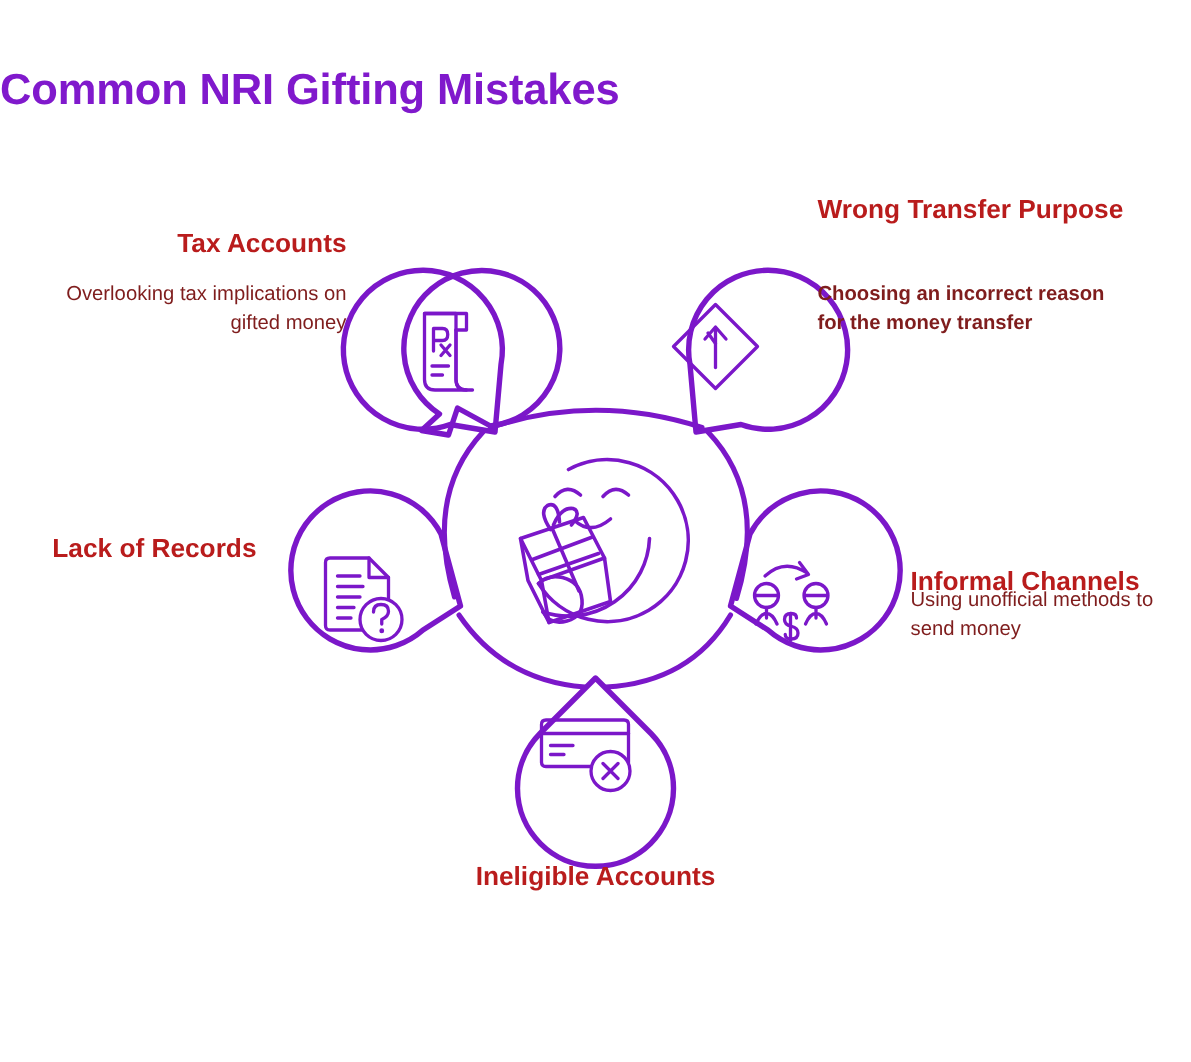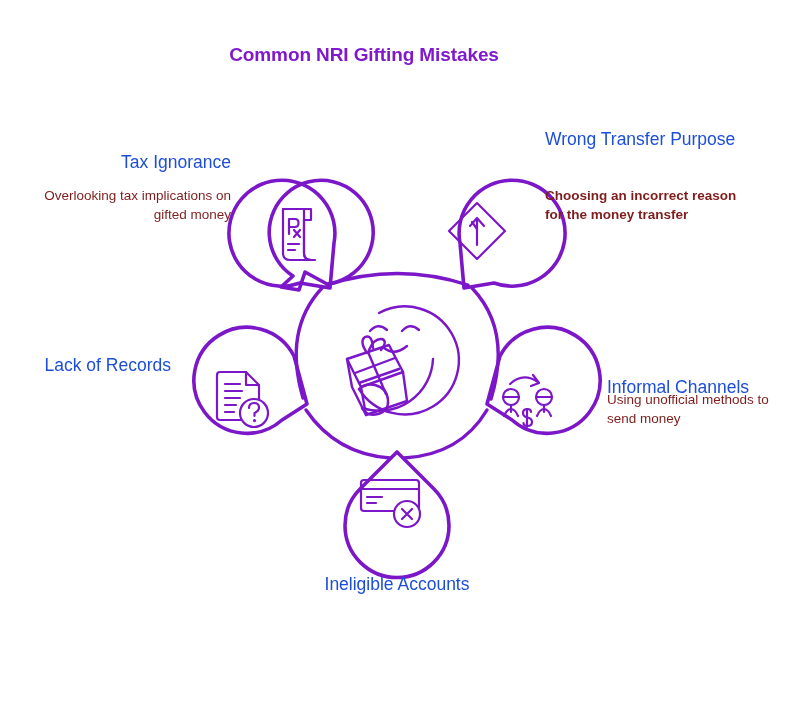--- a/index.html
+++ b/index.html
@@ -19,39 +19,38 @@
   #canvas {
     position: relative;
     width: 794px;
     height: 708px;
   }
   #page-title {
     position: absolute;
     left: 0;
     top: 44px;
     width: 728px;
-    text-align: center;
-    font-size: 19px;
+    font-size: 29px;
     font-weight: bold;
     color: #8019CC;
     letter-spacing: -0.1px;
   }
   svg.diagram {
     position: absolute;
     left: 0;
     top: 0;
     width: 794px;
     height: 708px;
     pointer-events: none;
   }
   .node-label {
     position: absolute;
-    color: #1d4ed8;
+    color: #b91c1c;
     font-size: 17.5px;
-    font-weight: normal;
+    font-weight: bold;
     line-height: 22px;
   }
   .node-desc {
     position: absolute;
     color: #7f1d1d;
     font-size: 13.5px;
     line-height: 19px;
   }
   
   .lbl-tax   { left: 30px;  top: 151px; width: 201px; text-align: right; }
@@ -212,21 +211,21 @@
           <path d="M 14 68 L 54 53"></path>
           <path d="M 18 78 L 58 64"></path>
 
           <path d="M 26 48 Q 18 36 24 32 Q 31 29 32 43"></path>
           <path d="M 28 45 Q 33 33 41 34 Q 47 36 40 45"></path>
         </g>
       </g>
     </g>
   </svg>
 
-  <div class="node-label lbl-tax">Tax Ignorance</div>
+  <div class="node-label lbl-tax">Tax Accounts</div>
   <div class="node-desc desc-tax">Overlooking tax implications on gifted money</div>
 
   <div class="node-label lbl-wrong">Wrong Transfer Purpose</div>
   <div class="node-desc desc-wrong">Choosing an incorrect reason for the money transfer</div>
 
   <div class="node-label lbl-informal">Informal Channels</div>
   <div class="node-desc desc-informal">Using unofficial methods to send money</div>
 
   <div class="node-label lbl-inelig">Ineligible Accounts</div>
 

